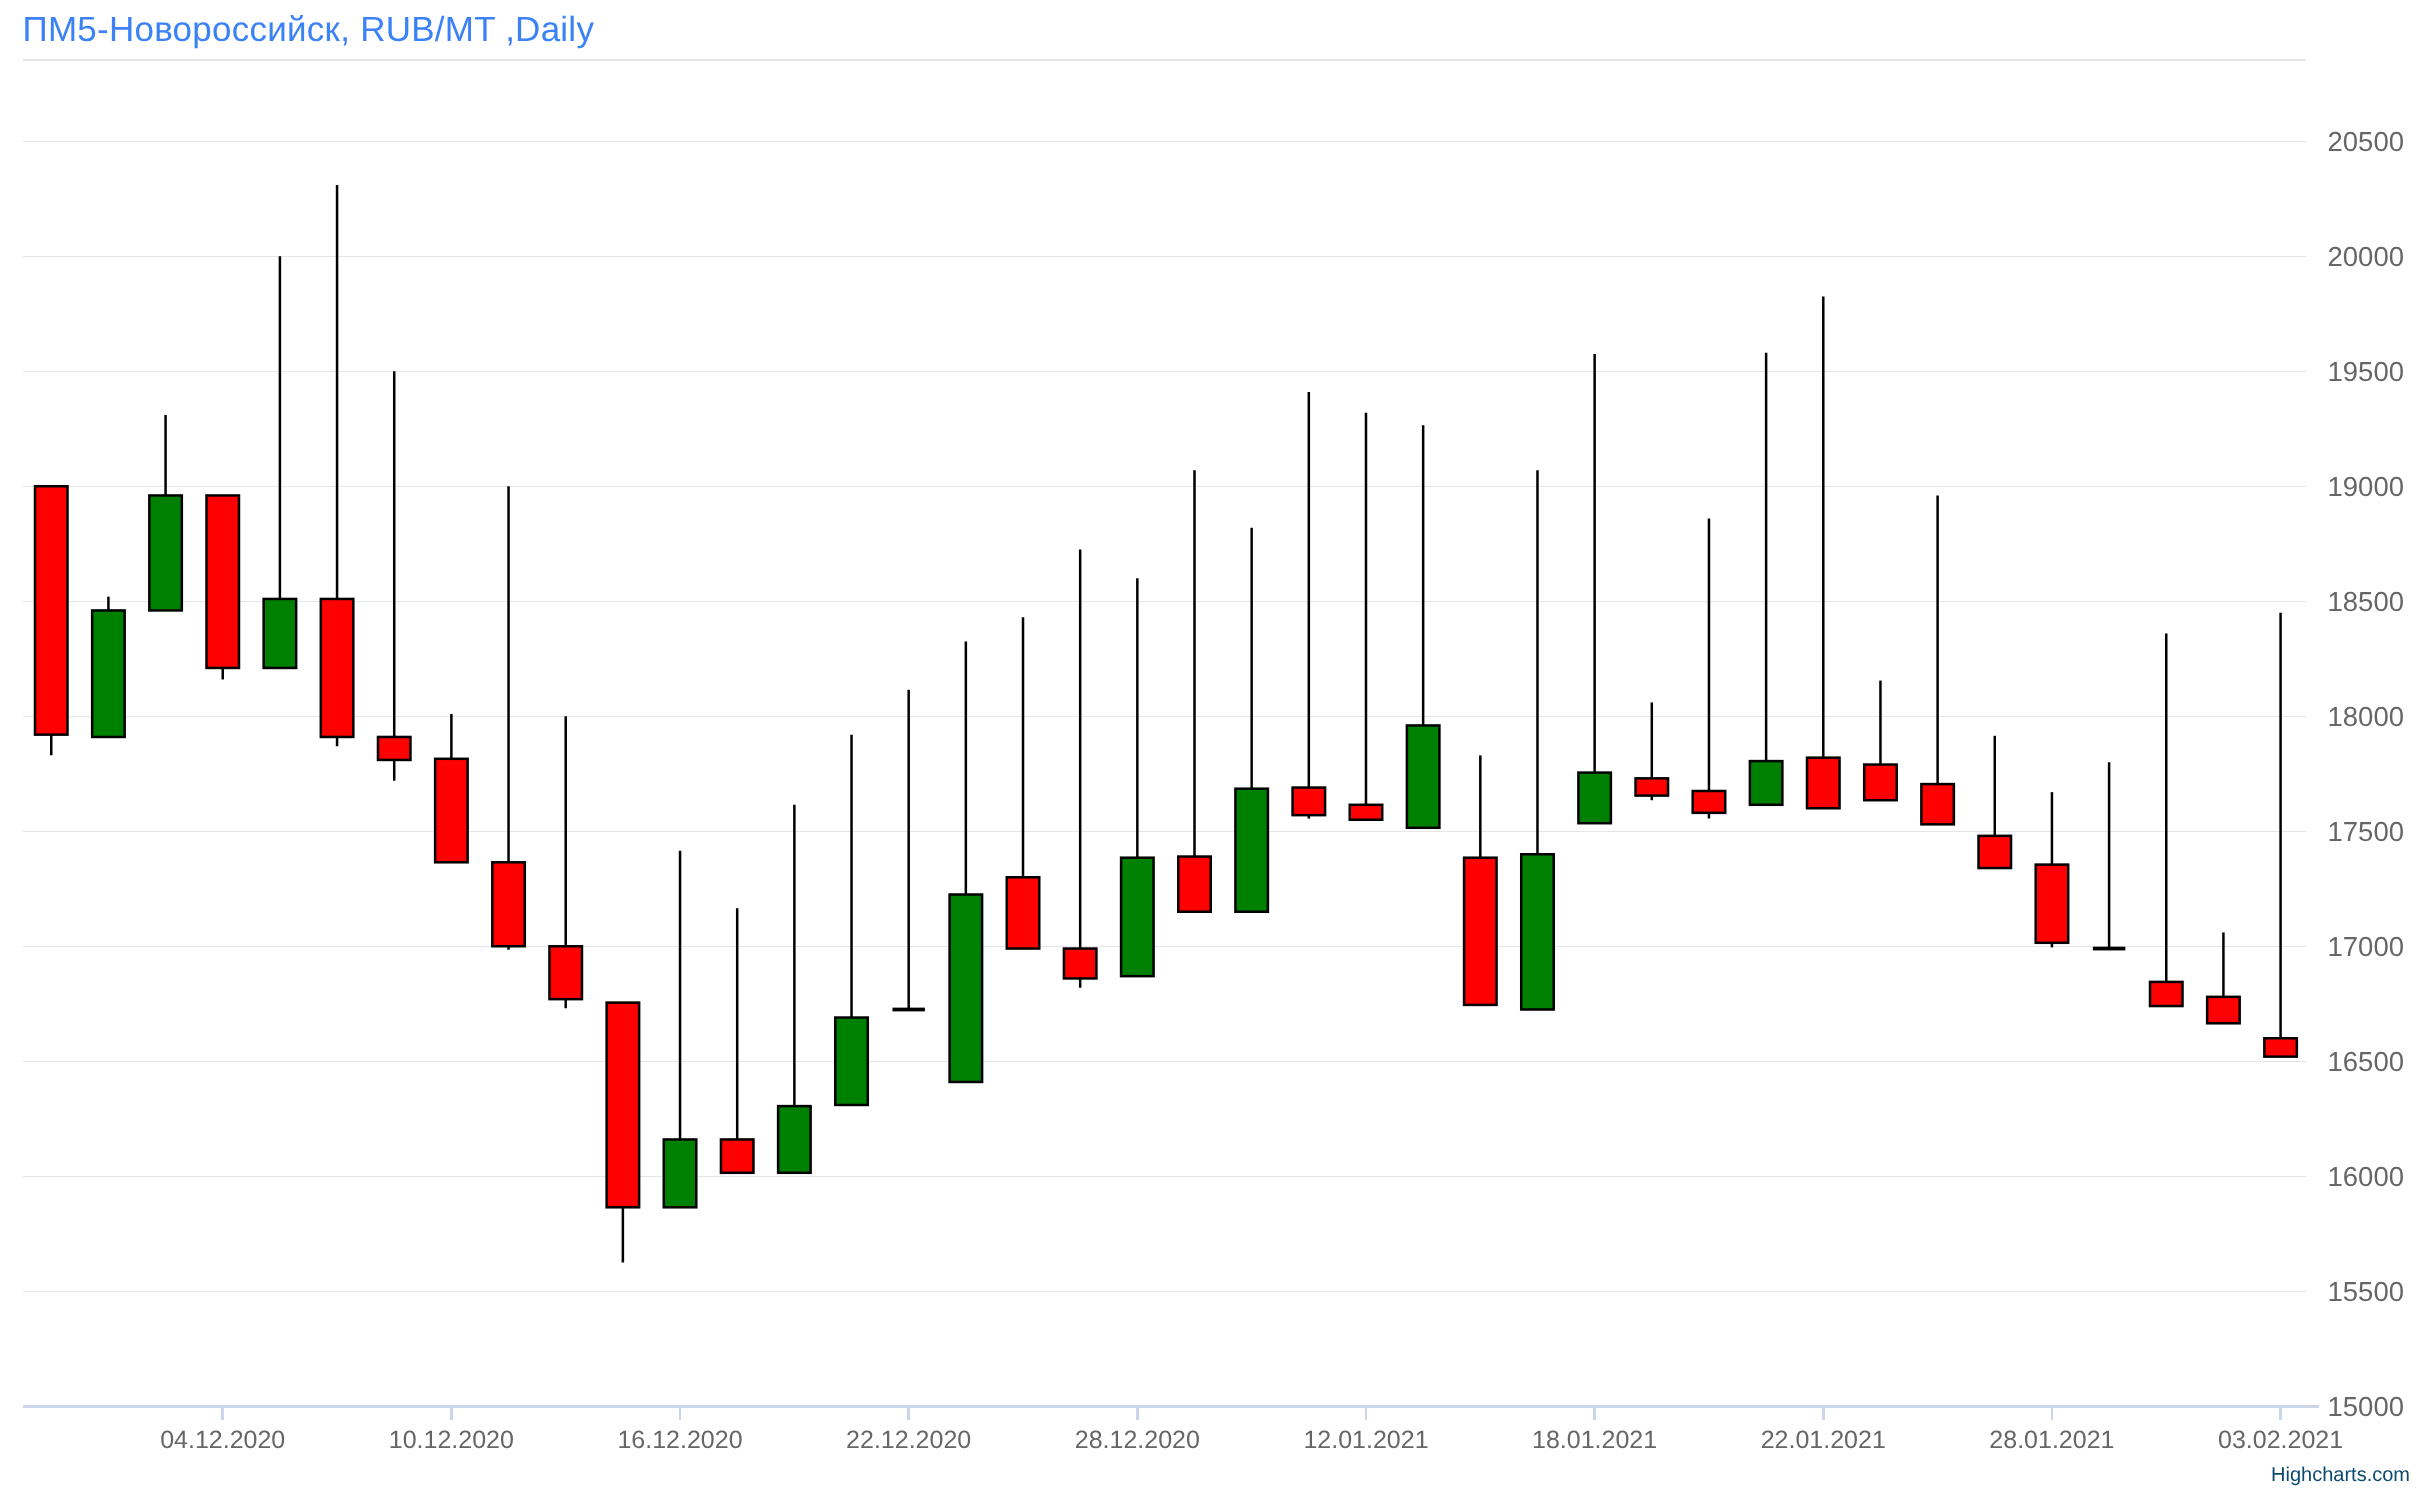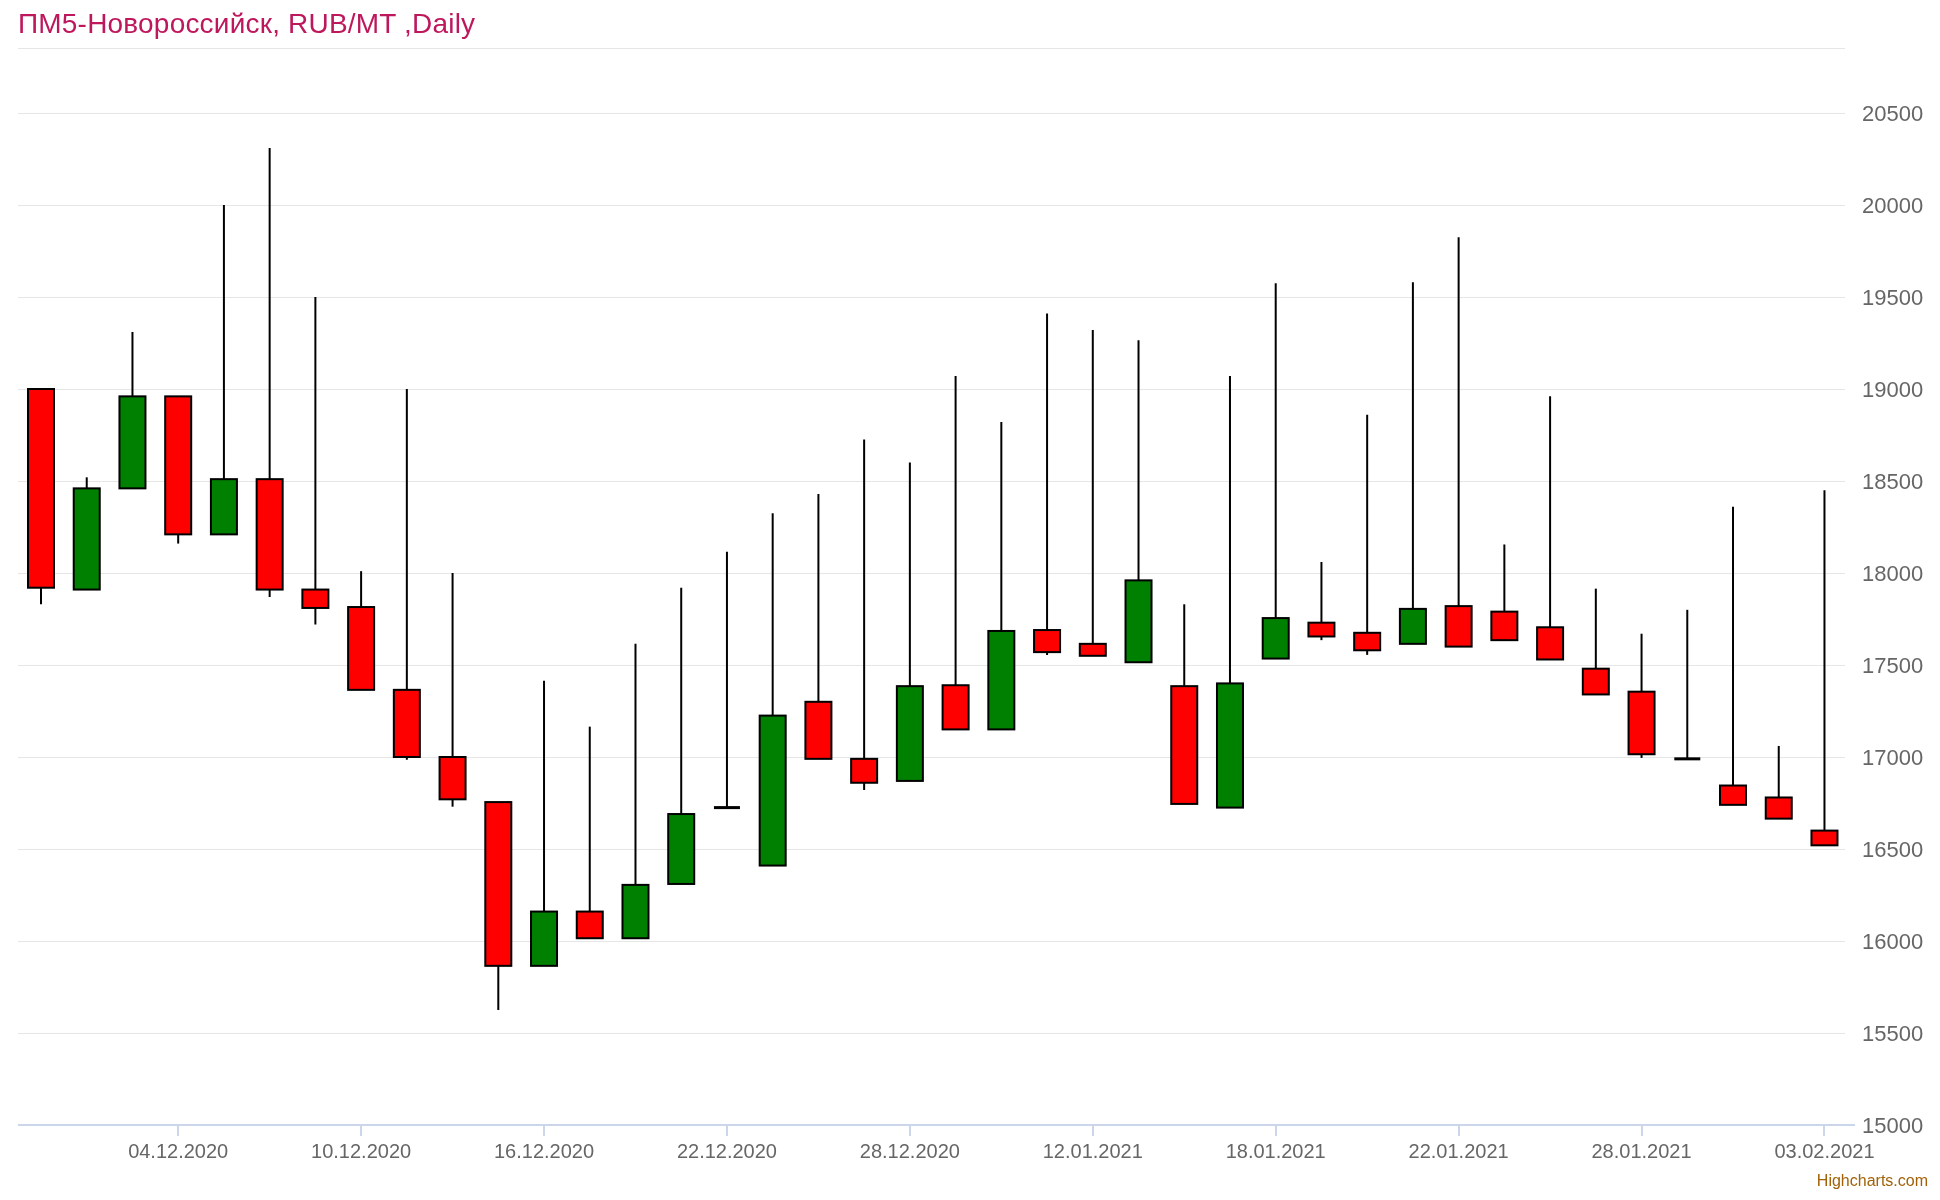--- a/index.html
+++ b/index.html
@@ -9,29 +9,29 @@
     height: 1200px;
     background: #ffffff;
     font-family: "Liberation Sans", "DejaVu Sans", sans-serif;
     overflow: hidden;
   }
   #chart-title {
     position: absolute;
     left: 18px;
     top: 8px;
     font-size: 28px;
-    color: #be185d;
+    color: #3b82f6;
     letter-spacing: 0.2px;
   }
   #credit {
     position: absolute;
     right: 12px;
     top: 1172px;
     font-size: 16px;
-    color: #a16207;
+    color: #0c4a6e;
     text-decoration: none;
     cursor: pointer;
   }
   svg text { font-family: "Liberation Sans", "DejaVu Sans", sans-serif; }
   .ylabel { font-size: 22px; fill: #666666; }
   .xlabel { font-size: 20px; fill: #666666; }
 </style>
 </head>
 <body>
 

